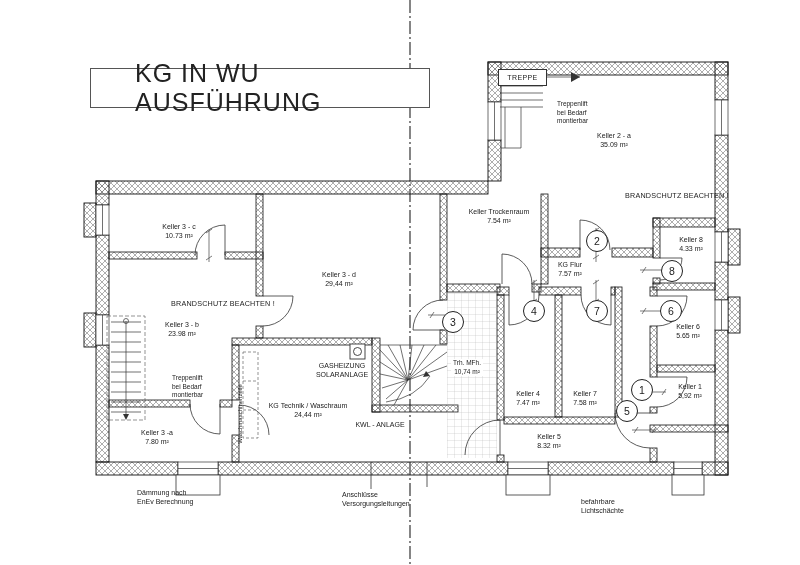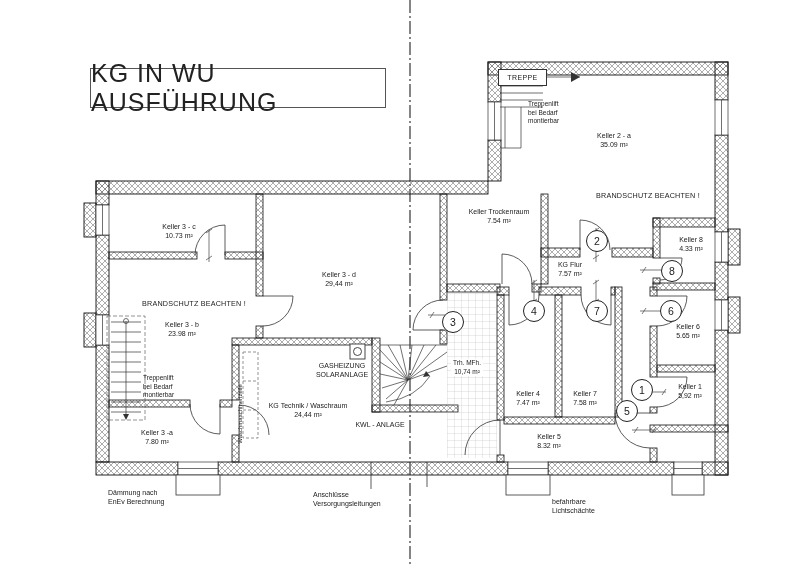--- a/index.html
+++ b/index.html
@@ -1,24 +1,24 @@
 <!DOCTYPE html>
 <html><head>
 <meta charset="utf-8">
 <style>
   html,body{margin:0;padding:0;background:#e8e8e8;}
   .sheet{position:relative;width:800px;height:565px;background:#ffffff;overflow:hidden;
          font-family:"Liberation Sans",sans-serif;color:#1a1a1a;}
   svg.plan{position:absolute;left:0;top:0;}
   .title-box{position:absolute;left:90px;top:68px;width:294px;height:38px;
     border:1.5px solid #555;display:flex;align-items:center;justify-content:center;
-    font-size:25px;letter-spacing:1px;color:#222;background:#fff;}
+    font-size:25px;letter-spacing:1px;color:#222;background:#fff;padding-left:44px;}
   .label{position:absolute;font-size:7px;line-height:1.32;text-align:center;
     transform:translate(-50%,0);white-space:nowrap;color:#1a1a1a;}
-  .label.left{transform:none;text-align:left;}
+  .label.left{transform:none;text-align:left;margin-left:29px;}
   .label.sm{font-size:6.5px;}
   .label.xs{font-size:6px;}
   .label.caps{font-size:7.2px;letter-spacing:.2px;}
   .label.bg{background:#fff;padding:0 2px;}
   .label.vert{transform:translate(-50%,-50%) rotate(-90deg);}
   .marker{position:absolute;width:20px;height:20px;border:1.2px solid #222;border-radius:50%;
     background:#fff;display:flex;align-items:center;justify-content:center;
     font-size:10.5px;transform:translate(-50%,-50%);z-index:5;}
   .treppe-box{position:absolute;left:498px;top:69px;width:47px;height:15px;border:1px solid #333;
     background:#fff;display:flex;align-items:center;justify-content:center;font-size:7px;letter-spacing:.4px;}

